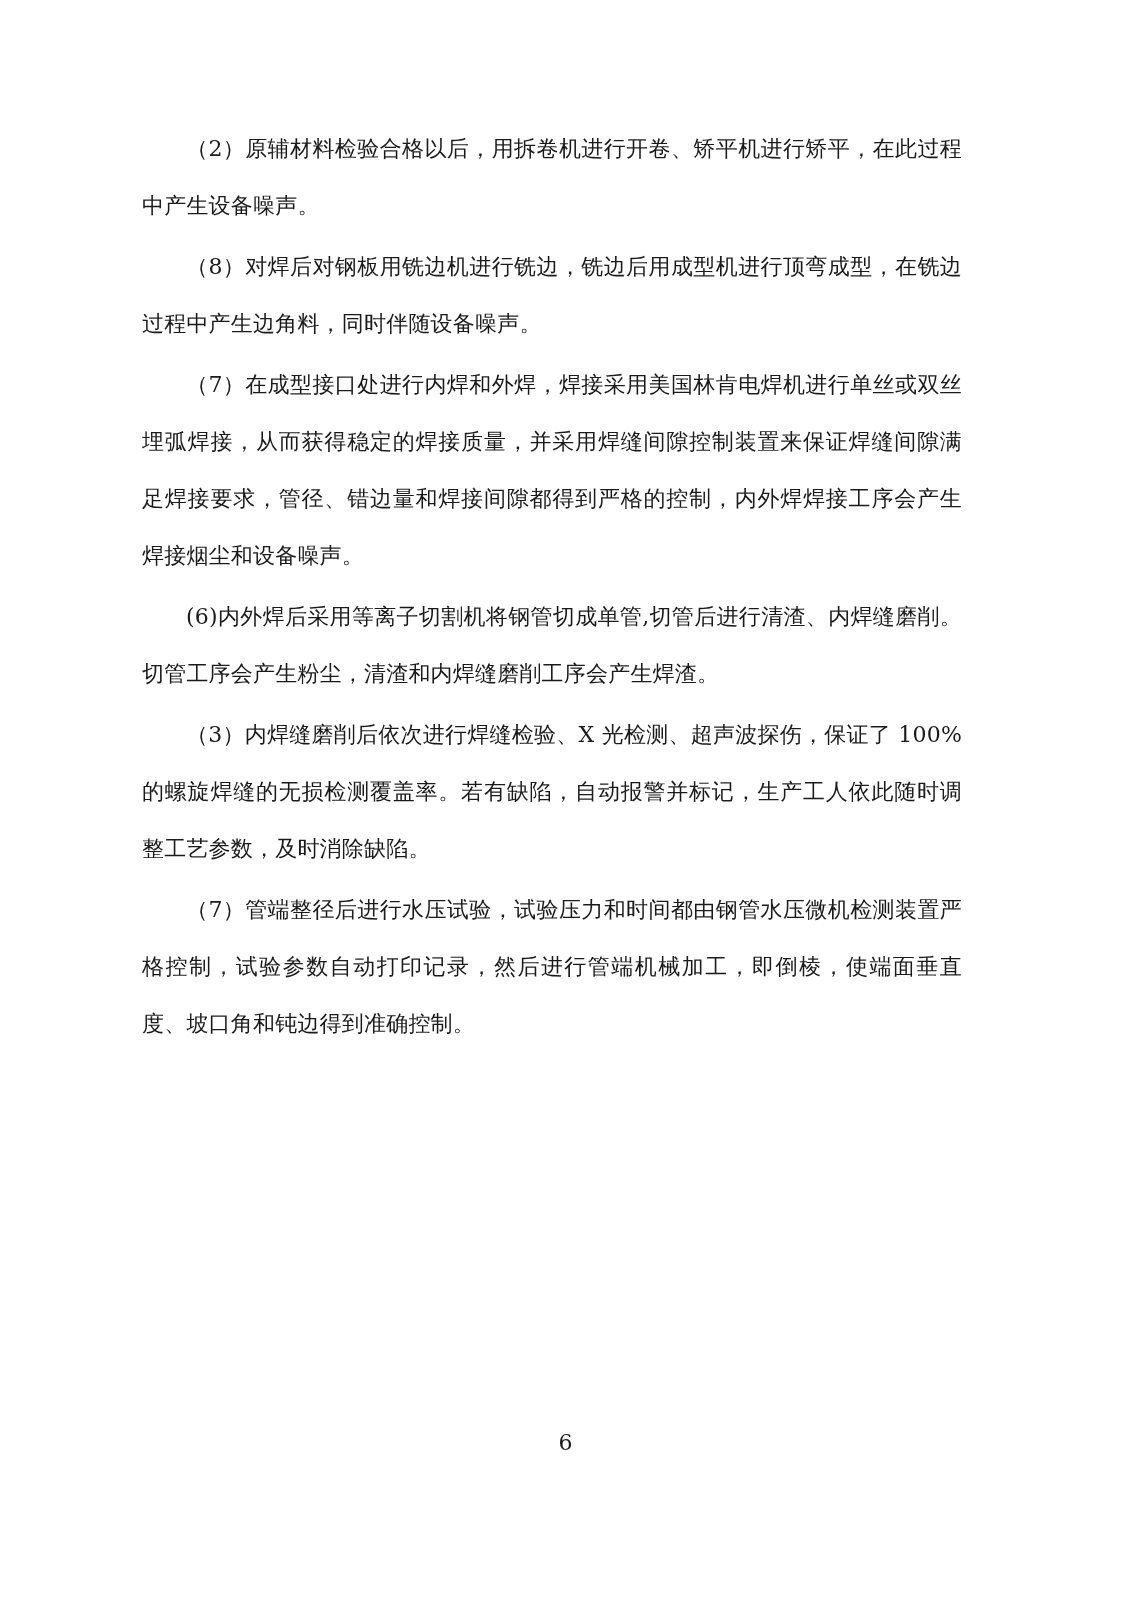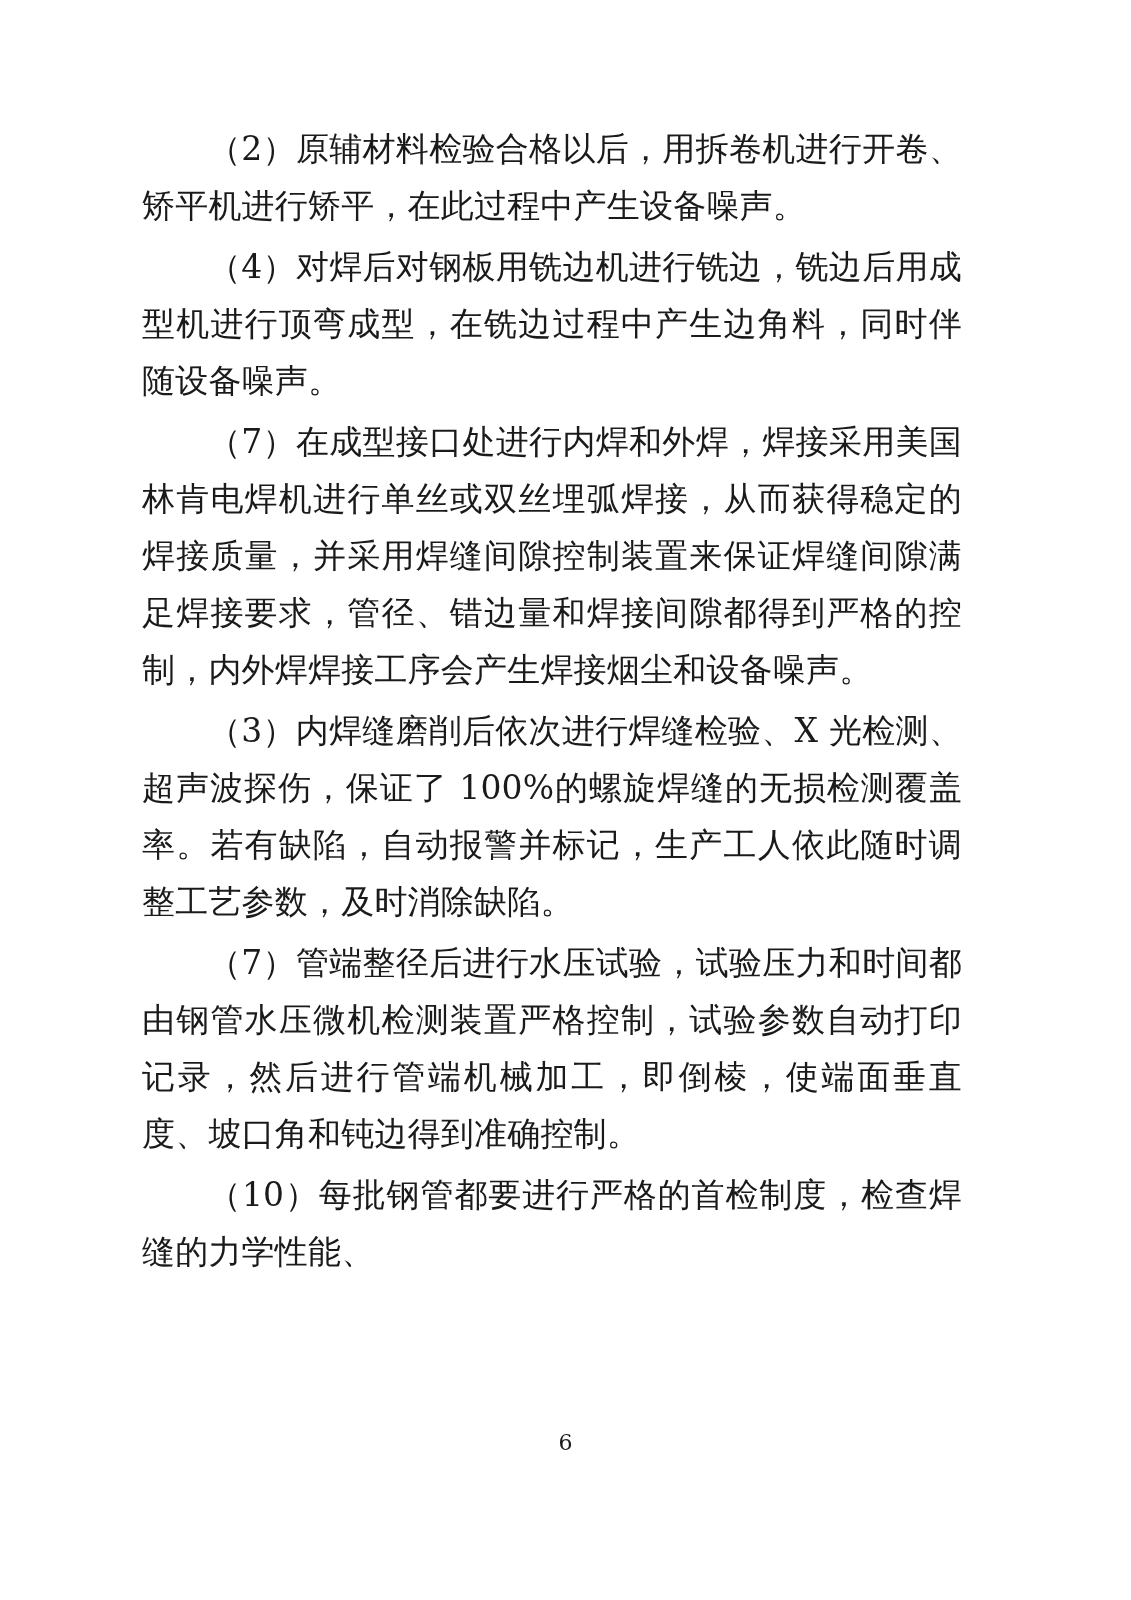--- a/index.html
+++ b/index.html
@@ -23,21 +23,21 @@
     height: 1600px;
     background: #ffffff;
   }
   .content {
     position: absolute;
     left: 142px;
     top: 120px;
     width: 820px;
   }
   .para {
-    font-size: 33px;
+    font-size: 22px;
     line-height: 57px;
     text-align: justify;
     text-justify: inter-ideograph;
     text-indent: 2em;
     margin: 0 0 4px 0;
     letter-spacing: 0.2px;
     word-break: break-all;
   }
   .para.tight {
     margin-bottom: 0;
@@ -52,20 +52,20 @@
     font-family: "DejaVu Serif", "Liberation Serif", serif;
     color: #1a1a1a;
   }
 </style>
 </head>
 <body>
 
 <div class="page">
   <div class="content">
     <p class="para">（2）原辅材料检验合格以后，用拆卷机进行开卷、矫平机进行矫平，在此过程中产生设备噪声。</p>
-    <p class="para">（4）对焊后对钢板用铣边机进行铣边，铣边后用成型机进行顶弯成型，在铣边过程中产生边角料，同时伴随设备噪声。</p>
+    <p class="para">（8）对焊后对钢板用铣边机进行铣边，铣边后用成型机进行顶弯成型，在铣边过程中产生边角料，同时伴随设备噪声。</p>
     <p class="para">（7）在成型接口处进行内焊和外焊，焊接采用美国林肯电焊机进行单丝或双丝埋弧焊接，从而获得稳定的焊接质量，并采用焊缝间隙控制装置来保证焊缝间隙满足焊接要求，管径、错边量和焊接间隙都得到严格的控制，内外焊焊接工序会产生焊接烟尘和设备噪声。</p>
+    <p class="para">(6)内外焊后采用等离子切割机将钢管切成单管,切管后进行清渣、内焊缝磨削。切管工序会产生粉尘，清渣和内焊缝磨削工序会产生焊渣。</p>
     <p class="para">（3）内焊缝磨削后依次进行焊缝检验、X 光检测、超声波探伤，保证了 100%的螺旋焊缝的无损检测覆盖率。若有缺陷，自动报警并标记，生产工人依此随时调整工艺参数，及时消除缺陷。</p>
     <p class="para">（7）管端整径后进行水压试验，试验压力和时间都由钢管水压微机检测装置严格控制，试验参数自动打印记录，然后进行管端机械加工，即倒棱，使端面垂直度、坡口角和钝边得到准确控制。</p>
-    <p class="para tight">（10）每批钢管都要进行严格的首检制度，检查焊缝的力学性能、</p>
   </div>
   <div class="page-number">6</div>
 </div>
 
 </body></html>

